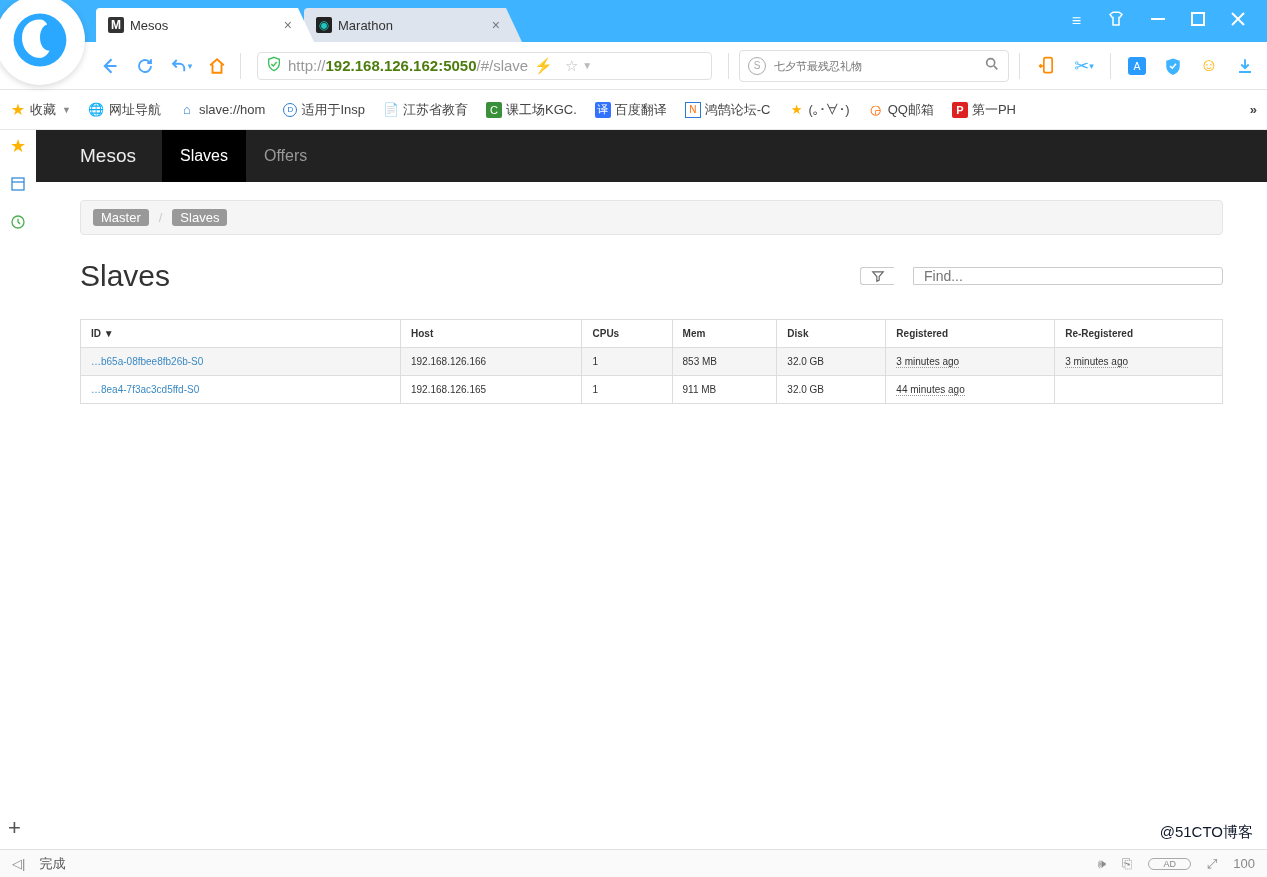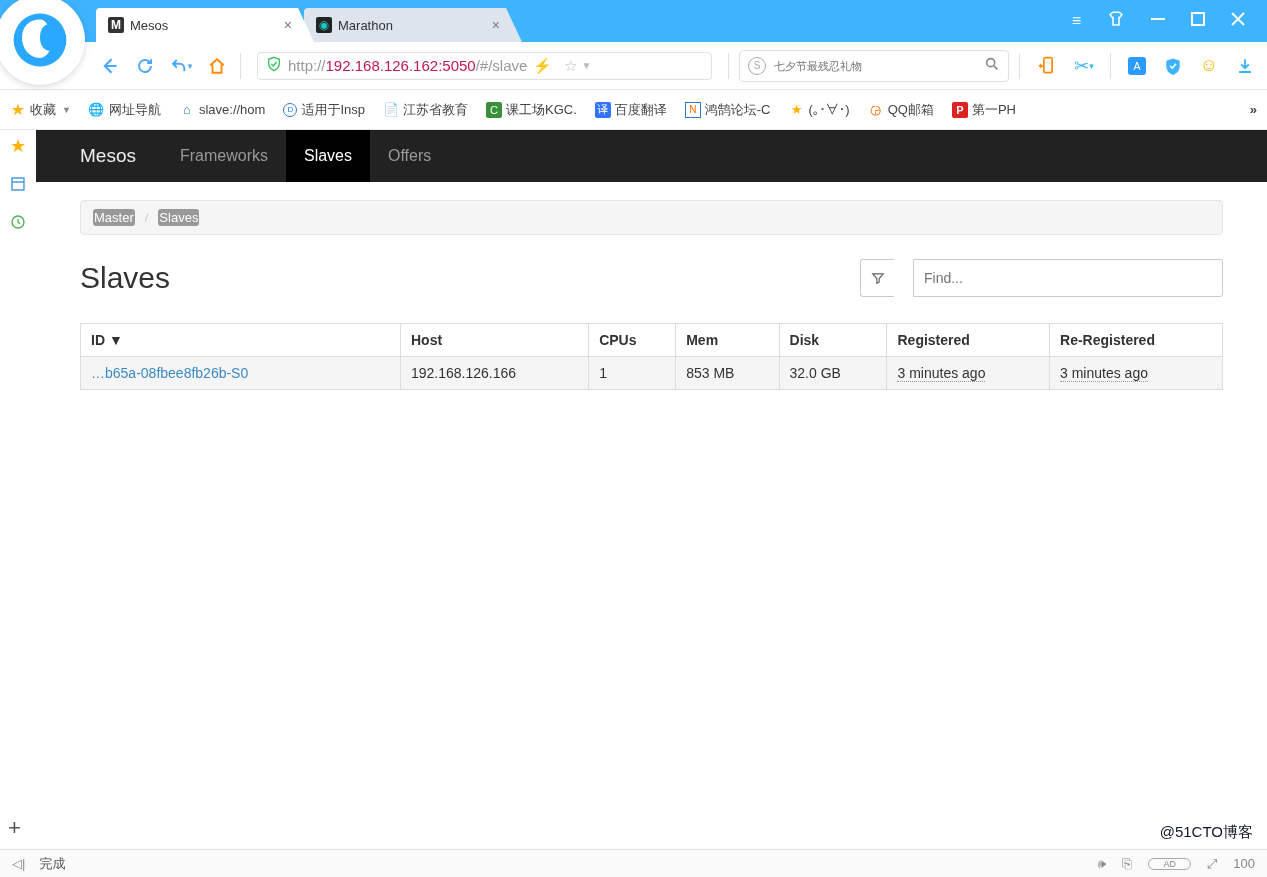--- a/index.html
+++ b/index.html
@@ -47,30 +47,30 @@
 
 
 .content { position:absolute; left:36px; top:130px; right:0; bottom:28px; overflow:auto; background:#fff; }
 .mesos-nav { background:#222; height:52px; display:flex; align-items:center; padding:0 44px; gap:0; }
 .mesos-nav a { color:#999; text-decoration:none; font-size:16px; padding:0 18px; height:52px; display:flex; align-items:center; }
 .mesos-nav a.brand { color:#eee; font-size:19px; padding-left:0; padding-right:26px; }
 .mesos-nav a.active { background:#000; color:#fff; }
 
 .pg { padding:18px 44px; }
 .crumb { background:#f5f5f5; border:1px solid #e5e5e5; border-radius:4px; padding:8px 12px; display:flex; align-items:center; gap:10px; font-size:13px; }
-.crumb .chip { background:#999; color:#fff; border-radius:3px; padding:1px 1px; }
+.crumb .chip { background:#999; color:#fff; border-radius:3px; padding:1px 8px; }
 .crumb .sl { color:#ccc; }
 
 .hdr { display:flex; align-items:center; margin:24px 0 10px; }
 .hdr h1 { font-size:30px; font-weight:500; color:#333; }
-.hdr .find { margin-left:auto; display:flex; height:38px;gap:19px; }
+.hdr .find { margin-left:auto; display:flex; height:18px;gap:19px; }
 .filterbtn { width:34px; border:1px solid #ccc; border-right:none; display:flex; align-items:center; justify-content:center; color:#666; background:#fff; border-radius:3px 0 0 3px; }
 .findin { border:1px solid #ccc; border-radius:0 3px 3px 0; padding:0 10px; font-size:14px; outline:none; width:310px; color:#444; }
 
-table.slaves { width:100%; border-collapse:collapse; font-size:14px;margin-top:26px; }
+table.slaves { width:100%; border-collapse:collapse; font-size:10px;margin-top:26px; }
 table.slaves th, table.slaves td { border:1px solid #ddd; padding:8px 10px; text-align:left; }
 table.slaves th { background:#fff; font-weight:700; color:#333; }
 table.slaves td { color:#333; }
 table.slaves td a { color:#3b8ac4; text-decoration:none; }
 table.slaves td .dots { color:#3b8ac4; }
 .time { border-bottom:1px dotted #999; cursor:help; }
 tr.hl { background:#f5f5f5; }
 
 
 .status { position:absolute; left:0; right:0; bottom:0; height:28px; border-top:1px solid #e0e0e0; background:#fafafa; display:flex; align-items:center; padding:0 12px; font-size:13px; color:#555; gap:14px; }
@@ -137,21 +137,21 @@
         <path d="M3 11l9-8 9 8M6 10v11h12V10"></path>
       </svg>
     </div>
   <div class="sep"></div>
   <div class="addr">
     <span class="shield"><svg width="16" height="16" viewBox="0 0 24 24" fill="none" stroke="#3cc05c" stroke-width="2">
           <path d="M12 2l8 3v6c0 5-3.5 9-8 11-4.5-2-8-6-8-11V5z"></path>
           <path d="M8 12l3 3 5-6"></path>
         </svg></span>
     <span style="color:#999">http://</span>
-    <span style="color:#be185d;font-weight:400">192.168.126.162:5050</span>
+    <span style="color:#4d7c0f;font-weight:700">192.168.126.162:5050</span>
     <span style="color:#999">/#/slave</span>
     <span class="bolt">⚡</span>
     <span class="star">☆</span>
     <span class="dd">▼</span>
   </div>
   <div class="sep"></div>
   <div class="searchbox">
     <span class="sicon">S</span>
     <input placeholder="七夕节最残忍礼物" style="">
     <span class="mag"><svg width="16" height="16" viewBox="0 0 24 24" fill="none" stroke="#888" stroke-width="2.5">
@@ -252,21 +252,20 @@
         <circle cx="12" cy="12" r="9"></circle>
         <path d="M12 7v5l3 3"></path>
       </svg>
     </div>
 </div>
 <div class="addtab">+</div>
 
 <div class="content">
   <div class="mesos-nav">
     <a class="brand">Mesos</a>
-    <a>Frameworks</a>
     <a class="active">Slaves</a>
     <a>Offers</a>
   </div>
   <div class="pg">
     <div class="crumb">
       <span class="chip">Master</span>
       <span class="sl">/</span>
       <span class="chip">Slaves</span>
     </div>
     <div class="hdr">
@@ -295,20 +294,29 @@
       <tbody>
         <tr class="hl">
           <td><span class="dots">…</span><a>b65a-08fbee8fb26b-S0</a></td>
           <td>192.168.126.166</td>
           <td>1</td>
           <td>853 MB</td>
           <td>32.0 GB</td>
           <td><span class="time">3 minutes ago</span></td>
           <td><span class="time">3 minutes ago</span></td>
         </tr>
+        <tr>
+          <td><span class="dots">…</span><a>8ea4-7f3ac3cd5ffd-S0</a></td>
+          <td>192.168.126.165</td>
+          <td>1</td>
+          <td>911 MB</td>
+          <td>32.0 GB</td>
+          <td><span class="time">44 minutes ago</span></td>
+          <td><span></span></td>
+        </tr>
       </tbody>
     </table>
   </div>
 </div>
 
 <div class="watermark">@51CTO博客</div>
 
 <div class="status">
   <span style="color:#888">◁|</span>
   <span>完成</span>

